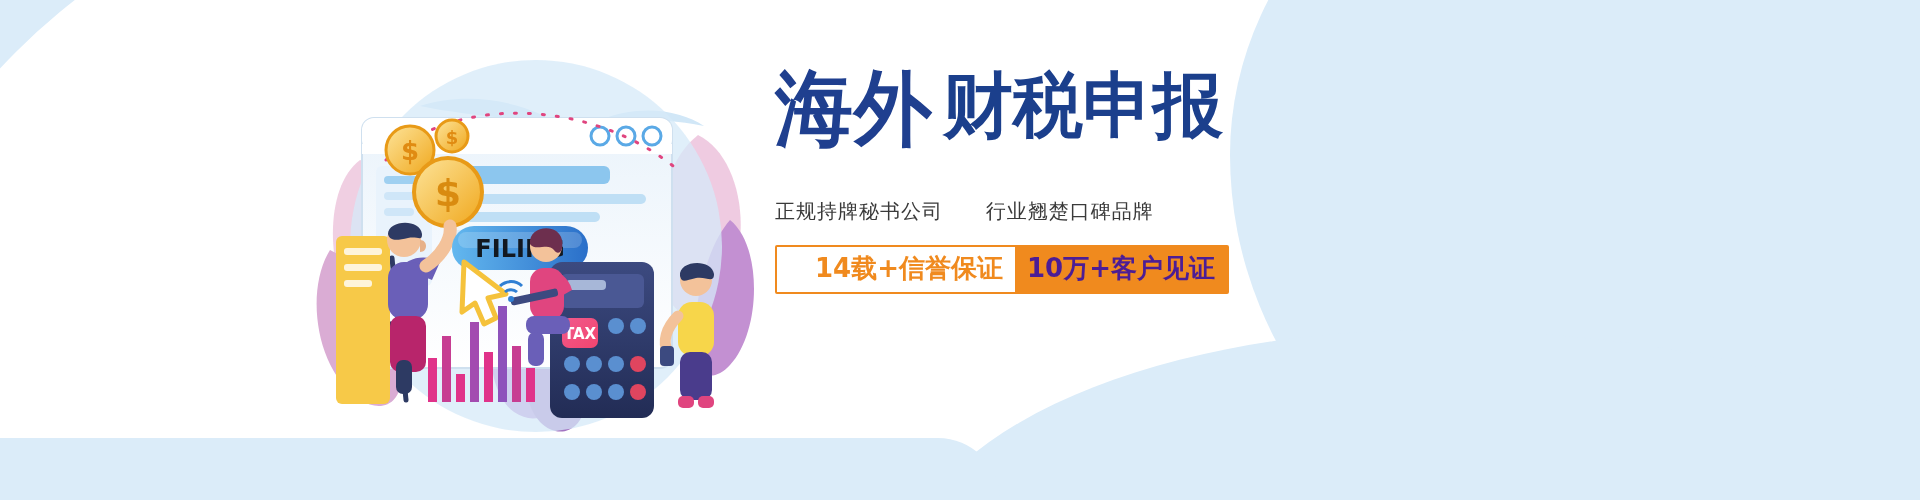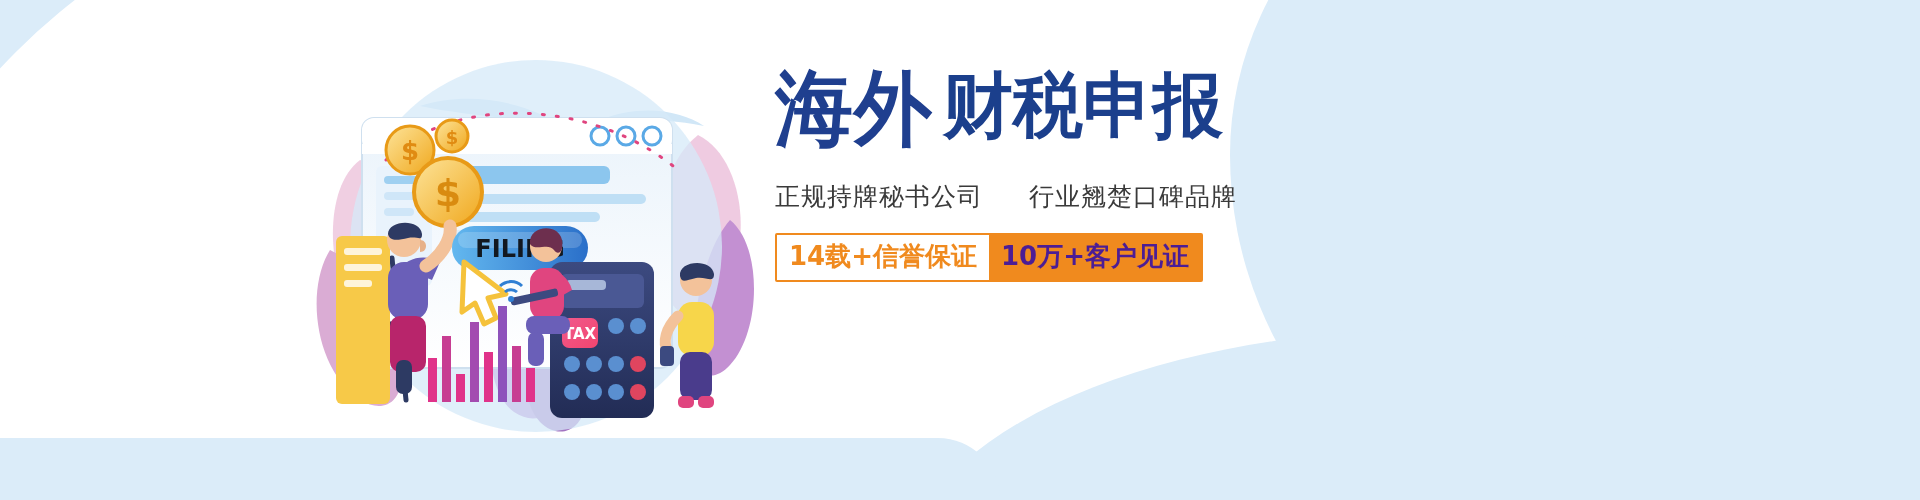--- a/index.html
+++ b/index.html
@@ -77,38 +77,39 @@
   .hl-b{
     font-family:"DejaVu Sans","Liberation Sans",sans-serif;
     font-size:70px;font-weight:bold;
     color:#1b3f8c;
     letter-spacing:0px;
     padding-left:10px;
     transform:scaleY(1.02);
     transform-origin:bottom left;
   }
   .subline{
-    margin-top:22px;
+    margin-top:40px;
     font-family:"DejaVu Sans","Liberation Sans",sans-serif;
-    font-size:25px;
+    font-size:20px;
     font-weight:500;
     color:#3a3a3a;
     letter-spacing:1px;
     white-space:nowrap;
   }
   .subline .gap{display:inline-block;width:28px;}
 
   .badges{
     margin-top:20px;
     display:flex;
     align-items:stretch;
     border:2px solid #f08a1e;
     width:max-content;
     border-radius:2px;
     overflow:hidden;
+    padding-left:26px;
   }
   .badge{
     font-family:"DejaVu Sans","Liberation Sans",sans-serif;
     font-size:26px;
     font-weight:bold;
     letter-spacing:0px;
     padding:5px 12px 7px 12px;
     white-space:nowrap;
     line-height:1.25;
   }

